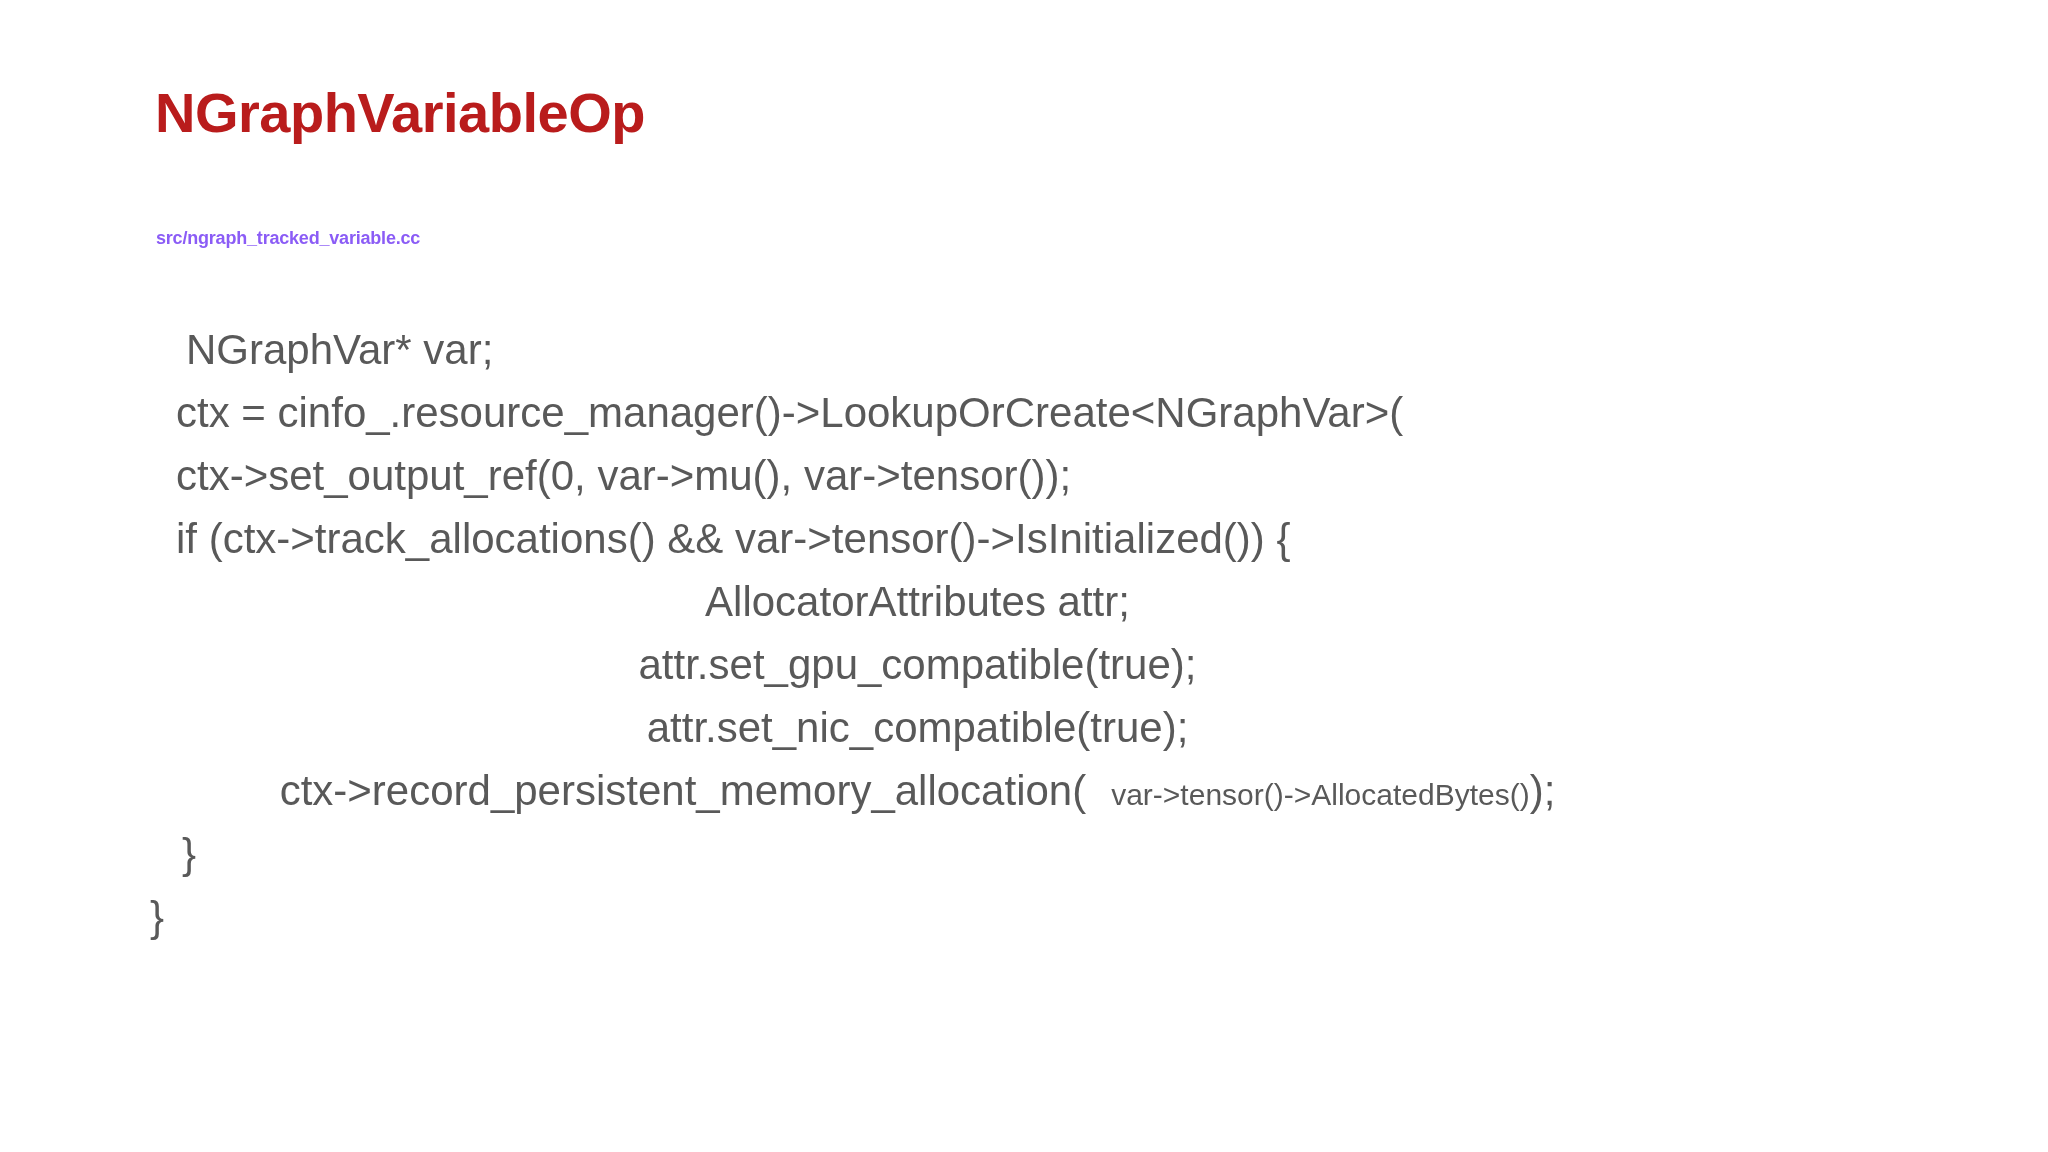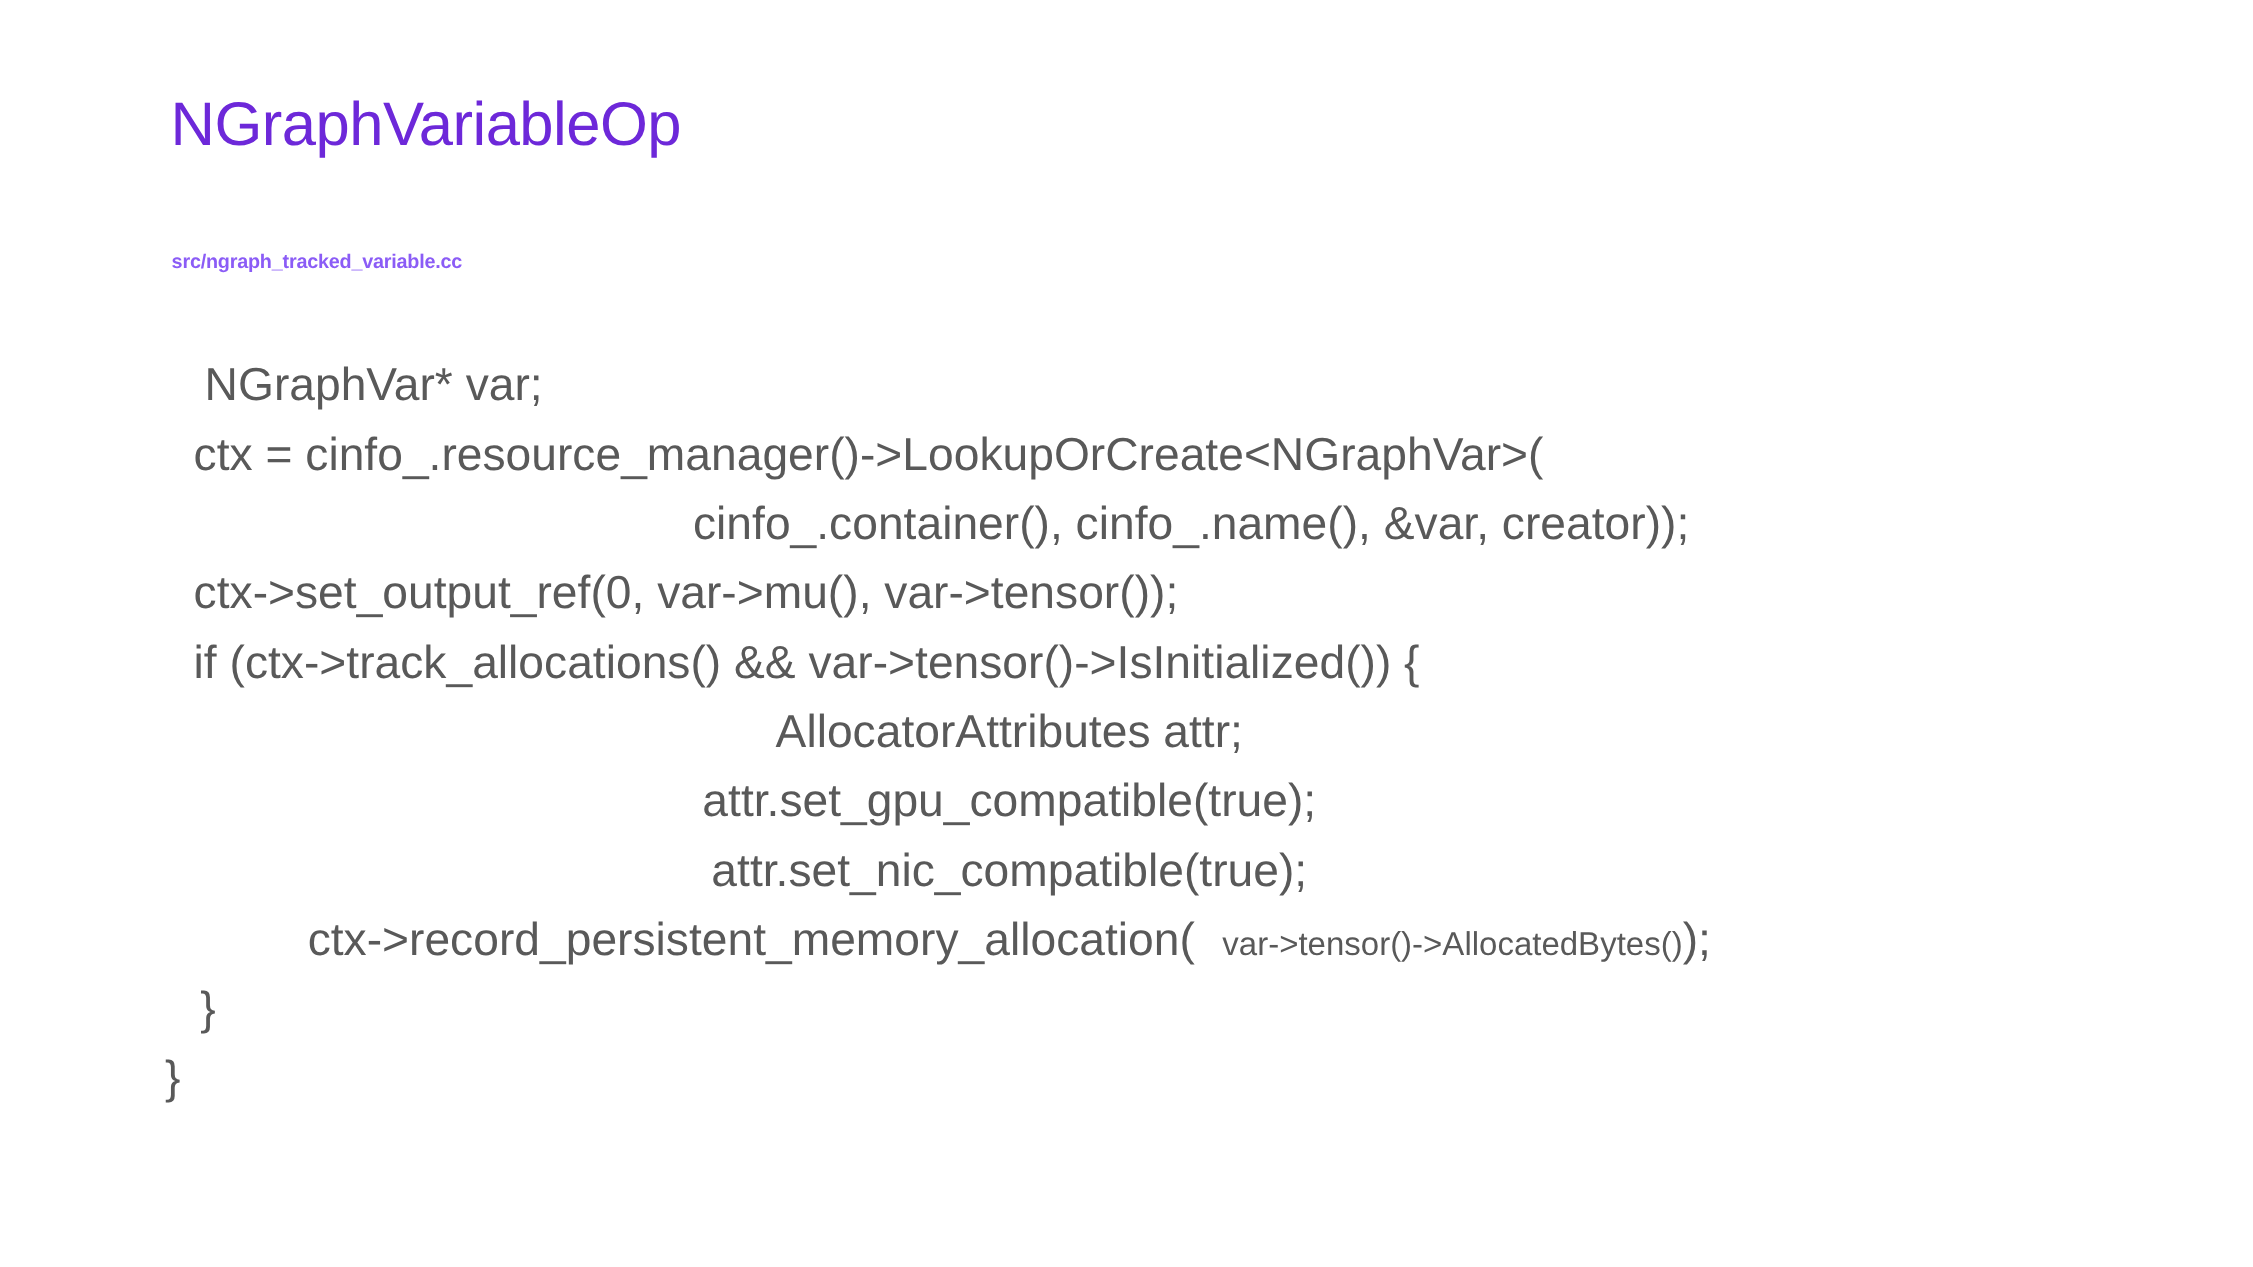--- a/index.html
+++ b/index.html
@@ -20,22 +20,22 @@
     position: absolute;
     inset: 0;
     background: #ffffff;
   }
 
   .slide-title {
     position: absolute;
     left: 155px;
     top: 82px;
     font-size: 56px;
-    font-weight: normal;
-    color: #6d28d9;
+    font-weight: bold;
+    color: #b91c1c;
     letter-spacing: -0.5px;
     line-height: 1.1;
     white-space: nowrap;
   }
 
   .source-link {
     position: absolute;
     left: 156px;
     top: 228px;
     font-size: 18px;
@@ -82,21 +82,20 @@
 
 <div class="slide">
 
   <div class="slide-title">NGraphVariableOp</div>
 
   <a class="source-link">src/ngraph_tracked_variable.cc</a>
 
   <div class="code-block">
       <div class="code-line ind-1b"><span>NGraphVar* var;</span></div>
       <div class="code-line ind-1"><span>ctx = cinfo_.resource_manager()-&gt;LookupOrCreate&lt;NGraphVar&gt;(</span></div>
-      <div class="code-line ind-cont"><span>cinfo_.container(), cinfo_.name(), &amp;var, creator));</span></div>
       <div class="code-line ind-1"><span>ctx-&gt;set_output_ref(0, var-&gt;mu(), var-&gt;tensor());</span></div>
       <div class="code-line ind-1"><span>if (ctx-&gt;track_allocations() &amp;&amp; var-&gt;tensor()-&gt;IsInitialized()) {</span></div>
       <div class="code-line ind-3"><span>AllocatorAttributes attr;</span></div>
       <div class="code-line ind-3"><span>attr.set_gpu_compatible(true);</span></div>
       <div class="code-line ind-3"><span>attr.set_nic_compatible(true);</span></div>
       <div class="code-line ind-3"><span>ctx-&gt;record_persistent_memory_allocation(</span><span class="small-arg">var-&gt;tensor()-&gt;AllocatedBytes()</span><span>);</span></div>
       <div class="code-line ind-2"><span>}</span></div>
       <div class="code-line ind-0"><span>}</span></div>
     </div>
 

